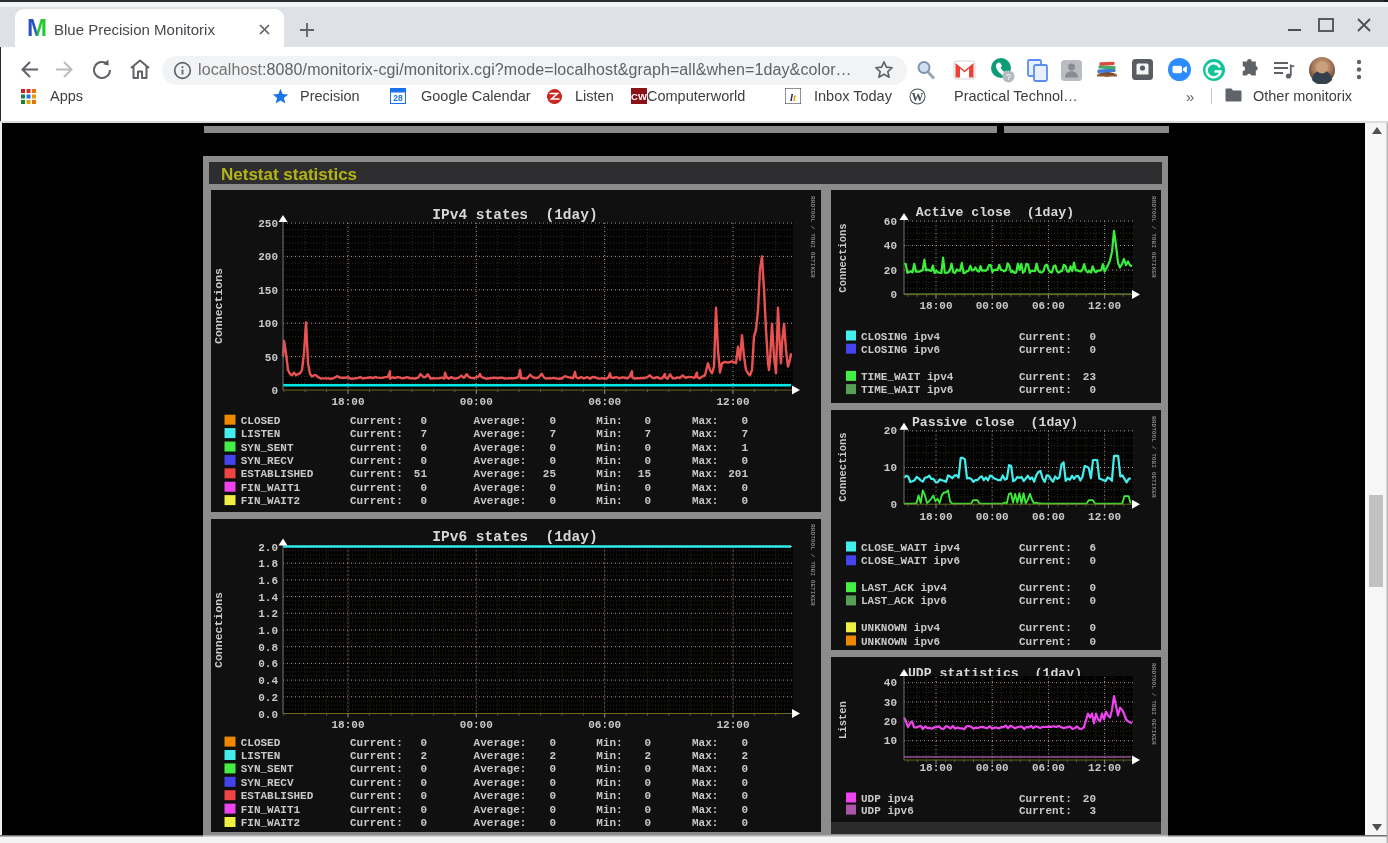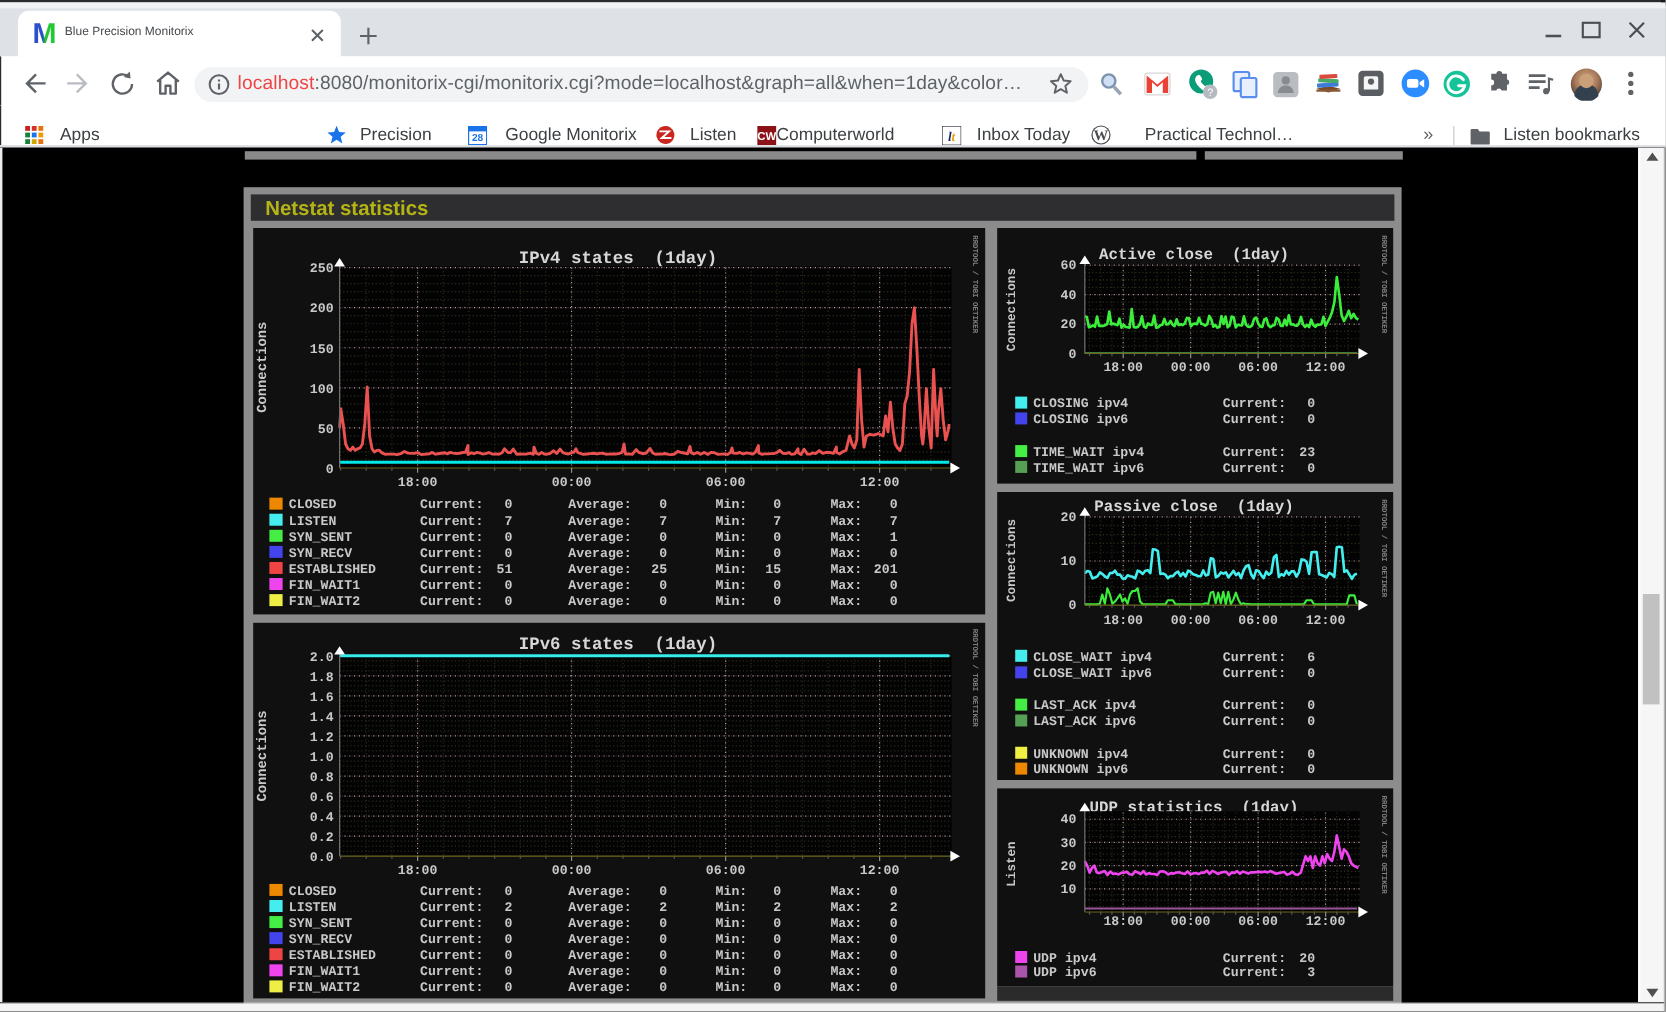--- a/index.html
+++ b/index.html
@@ -1,27 +1,27 @@
 <!DOCTYPE html>
 <html><head><meta charset="utf-8"><style>
 * { margin:0; padding:0; box-sizing:border-box; }
 body { width:1388px; height:843px; overflow:hidden; font-family:"Liberation Sans",sans-serif; background:#fff; }
 #win { position:relative; width:1388px; height:843px; }
 .abs { position:absolute; }
 #tabstrip { left:0; top:0; width:1388px; height:47px; background:#dee1e6; }
 #topline { left:0; top:0; width:1388px; height:1.5px; background:#2b2b2b; }
 #toplite { left:0; top:1.5px; width:1388px; height:5px; background:#f1f3f4; }
 #tab { left:15px; top:9px; width:269px; height:38px; background:#fff; border-radius:9px 9px 0 0; }
-#tabtitle { left:54px; top:21px; font-size:10px; color:#45494d; }
+#tabtitle { left:54px; top:21px; font-size:15px; color:#45494d; }
 #toolbar { left:0; top:47px; width:1388px; height:41px; background:#fff; border-left:1.5px solid #2b2b2b;}
 #pill { left:162px; top:56px; width:745px; height:29px; background:#f1f3f4; border-radius:15px; }
 #url { left:198px; top:60.5px; font-size:16px; color:#5f6368; white-space:nowrap; letter-spacing:0.1px; }
-#url b { color:#ef4444; font-weight:normal; }
+#url b { color:#737373; font-weight:normal; }
 #bookmarks { left:0; top:88px; width:1388px; height:33px; background:#fff; border-left:1.5px solid #2b2b2b;}
-.bk { position:absolute; top:88px; height:33px; display:flex; align-items:flex-end; font-size:14.5px; color:#3c4043; }
+.bk { position:absolute; top:88px; height:33px; display:flex; align-items:flex-start; font-size:14.5px; color:#3c4043; }
 #bbar-div { left:0; top:121px; width:1388px; height:2px; background:#dadce0; }
 #content { left:0; top:123px; width:1388px; height:720px; background:#000; }
 svg text { white-space:pre; }
 </style></head>
 <body>
 <div id="win">
 <div class="abs" id="tabstrip"></div>
 <div class="abs" id="topline"></div>
 <div class="abs" style="left:1384px;top:0;width:4px;height:4px;background:#1a1a1a"></div>
 <div class="abs" id="toplite"></div>
@@ -159,21 +159,21 @@
         <path d="M8.5 0.8 L10.6 6 L16.2 6.4 L11.9 10 L13.3 15.5 L8.5 12.4 L3.7 15.5 L5.1 10 L0.8 6.4 L6.4 6 Z" fill="#1a73e8"></path>
       </svg>
       <span style="margin-left:11px">Precision</span>
     </div>
 <div class="bk" style="left:390px">
       <svg width="16" height="16" viewBox="0 0 16 16">
         <rect x="0.5" y="0.5" width="15" height="15" fill="#fff" stroke="#1a73e8"></rect>
         <rect x="0.5" y="0.5" width="15" height="4" fill="#1a73e8"></rect>
         <text x="8" y="12.5" font-size="8.5" fill="#1a73e8" text-anchor="middle" font-family="Liberation Sans" font-weight="bold">28</text>
       </svg>
-      <span style="margin-left:15px">Google Monitorix</span>
+      <span style="margin-left:15px">Google Calendar</span>
     </div>
 <div class="bk" style="left:546px">
       <svg width="17" height="17" viewBox="0 0 17 17">
         <circle cx="8.5" cy="8.5" r="7.5" fill="#c8261e" transform="rotate(-12 8.5 8.5)"></circle>
         <path d="M3.5 5.5 h8 l-6 5.5 h8" stroke="#fff" stroke-width="1.6" fill="none"></path>
       </svg>
       <span style="margin-left:12px">Listen</span>
     </div>
 <div class="bk" style="left:631px">
       <svg width="16" height="16" viewBox="0 0 16 16">
@@ -198,21 +198,21 @@
       <span style="margin-left:28px">Practical Technol…</span>
     </div>
 <div class="bk" style="left:1186px;color:#5f6368;font-size:15px">»</div>
 <div class="bk" style="left:1211px">
       <div style="width:1px;height:16px;background:#c7c9cc"></div>
     </div>
 <div class="bk" style="left:1225px">
       <svg width="17" height="14" viewBox="0 0 17 14">
         <path d="M0.5 1.5 a1 1 0 0 1 1 -1 h5 l1.5 2 h7.5 a1 1 0 0 1 1 1 v9 a1 1 0 0 1 -1 1 h-14 a1 1 0 0 1 -1 -1 z" fill="#5f6368"></path>
       </svg>
-      <span style="margin-left:11px">Listen bookmarks</span>
+      <span style="margin-left:11px">Other monitorix</span>
     </div>
 <div class="abs" id="bbar-div"></div>
 <svg class="abs" id="content" width="1388" height="720" viewBox="0 123 1388 720">
 <rect x="0.0" y="123.0" width="1388.0" height="720.0" fill="#000"></rect>
 <rect x="0.0" y="123.0" width="2.0" height="712.0" fill="#ededed"></rect>
 <rect x="204.0" y="126.0" width="793.0" height="7.0" fill="#8a8a8a"></rect>
 <rect x="1004.0" y="126.0" width="165.0" height="7.0" fill="#8a8a8a"></rect>
 <rect x="203.0" y="156.0" width="965.0" height="681.0" fill="#8c8c8c"></rect>
 <rect x="209.0" y="162.0" width="953.0" height="22.0" fill="#2e2e31"></rect>
 <text x="221.0" y="179.5" font-family="Liberation Sans" font-size="17" fill="#b4b414" text-anchor="start" font-weight="bold">Netstat statistics</text>

